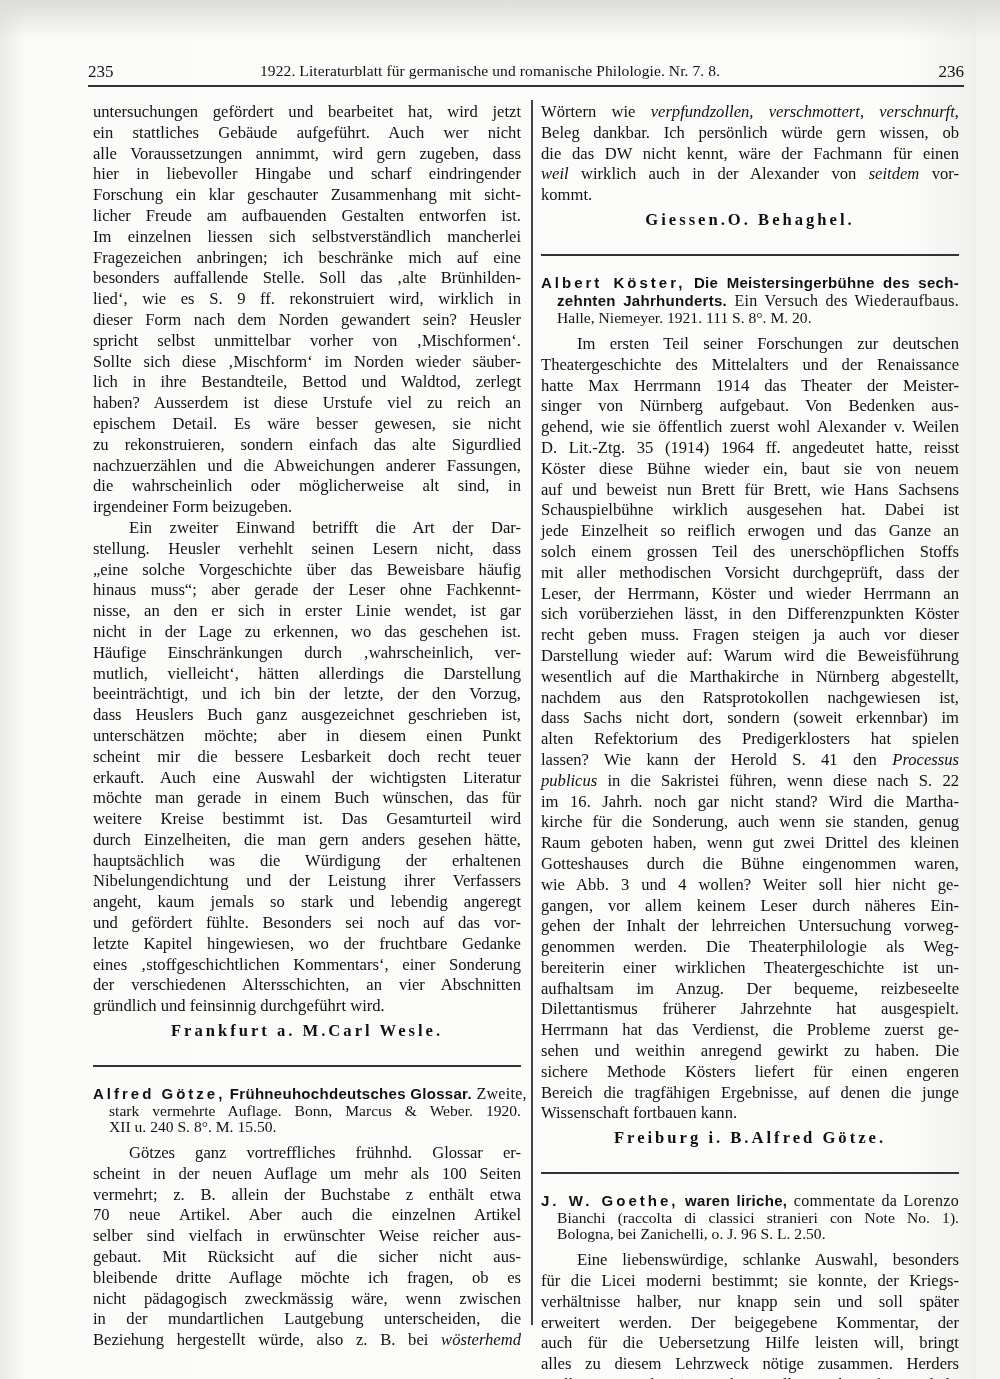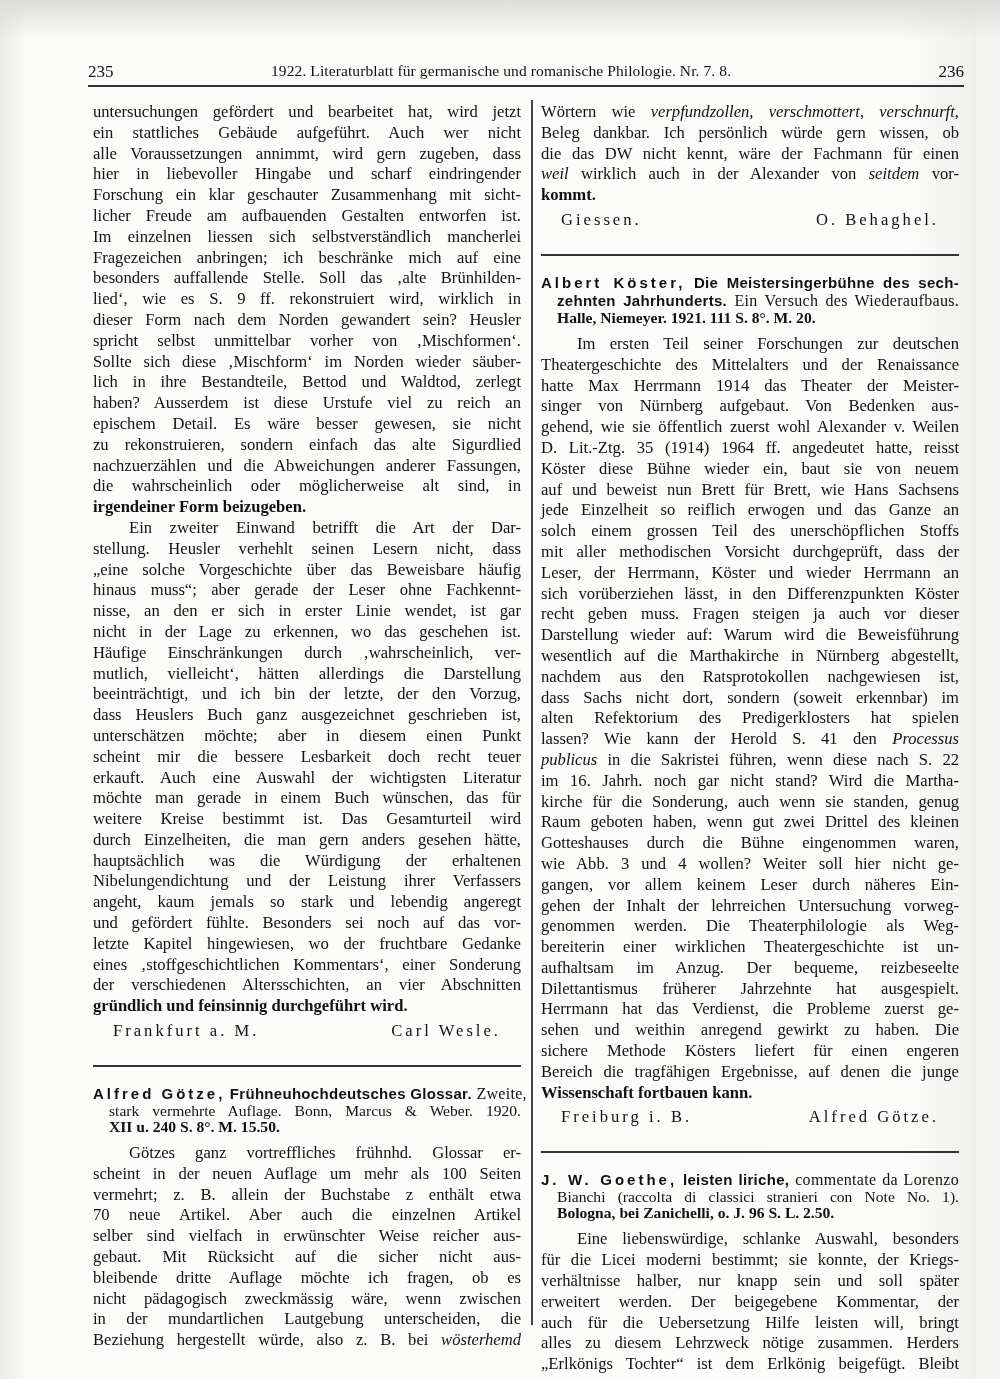--- a/index.html
+++ b/index.html
@@ -16,42 +16,42 @@
   }
   .top-scan {
     position: absolute; left: 0; top: 0; width: 1000px; height: 40px;
     background: linear-gradient(to bottom, #dcdcdb, rgba(250,250,249,0));
   }
   .header {
     position: absolute; left: 88px; top: 58px; width: 876px; height: 24px;
     font-size: 15px;
   }
   .header .pnum-left { position: absolute; left: 0; top: 4px; font-size: 17px; }
-  .header .title { position: absolute; left: 183px; top: 4px; font-size: 15.5px; letter-spacing: 0.1px; white-space: nowrap; }
+  .header .title { position: absolute; left: 172px; top: 4px; font-size: 15.5px; letter-spacing: 0.1px; white-space: nowrap; }
   .header .pnum-right { position: absolute; right: 0; top: 4px; font-size: 17px; text-align: center; }
   .header-rule {
     position: absolute; left: 88px; top: 85px; width: 876px; height: 2px; background: #333;
   }
   .col {
     position: absolute; top: 102px;
     font-size: 16.6px; line-height: 20.8px;
   }
   .col-left { left: 93px; width: 428px; }
   .col-right { left: 541px; width: 418px; }
   .col-divider {
     position: absolute; left: 531px; top: 100px; width: 1.5px; height: 1225px; background: #444;
   }
   .line { display: block; white-space: nowrap; text-align: justify; text-align-last: justify; height: 20.8px; }
-  .line.last { text-align-last: left; font-weight: bold; }
+  .line.last { text-align-last: left; }
   .line.indent { padding-left: 36px; }
   .line.sub { padding-left: 16px; font-size: 15.6px; line-height: 16px; height: 16px; }
   .it { font-style: italic; }
   .sig {
-    display: flex; justify-content: space-between; padding: 4px 20px 0 20px;
-    letter-spacing: 3px; font-size: 16.6px; height: 26px;
+    display: flex; justify-content: center; padding: 4px 20px 0 20px;
+    letter-spacing: 3px; font-size: 16.6px; height: 26px; font-weight: bold;
   }
   .rule { height: 2px; background: #333; margin: 18px 0 18px 0; }
   .entry-head { font-family: "Liberation Sans", "DejaVu Sans", sans-serif; font-weight: bold; font-size: 15px; letter-spacing: 0.3px; }
   .entry-head .spaced { letter-spacing: 3px; }
   .entry-line { display: block; white-space: nowrap; height: 18px; line-height: 18px; text-align: justify; text-align-last: justify; }
   .entry-line.last { text-align-last: left; }
   .entry-line .rest { font-family: "Liberation Serif", "DejaVu Serif", serif; font-weight: normal; font-size: 16px; }
   .entry-block { margin-bottom: 8px; }
 </style>
 </head>
@@ -165,20 +165,21 @@
 
     <div>
       <span class="line indent">Im ersten Teil seiner Forschungen zur deutschen</span>
       <span class="line">Theatergeschichte des Mittelalters und der Renaissance</span>
       <span class="line">hatte Max Herrmann 1914 das Theater der Meister-</span>
       <span class="line">singer von Nürnberg aufgebaut.  Von Bedenken aus-</span>
       <span class="line">gehend, wie sie öffentlich zuerst wohl Alexander v. Weilen</span>
       <span class="line">D. Lit.-Ztg. 35 (1914) 1964 ff. angedeutet hatte, reisst</span>
       <span class="line">Köster diese Bühne wieder ein, baut sie von neuem</span>
       <span class="line">auf und beweist nun Brett für Brett, wie Hans Sachsens</span>
+      <span class="line">Schauspielbühne wirklich ausgesehen hat.  Dabei ist</span>
       <span class="line">jede Einzelheit so reiflich erwogen und das Ganze an</span>
       <span class="line">solch einem grossen Teil des unerschöpflichen Stoffs</span>
       <span class="line">mit aller methodischen Vorsicht durchgeprüft, dass der</span>
       <span class="line">Leser, der Herrmann, Köster und wieder Herrmann an</span>
       <span class="line">sich vorüberziehen lässt, in den Differenzpunkten Köster</span>
       <span class="line">recht geben muss.  Fragen steigen ja auch vor dieser</span>
       <span class="line">Darstellung wieder auf: Warum wird die Beweisführung</span>
       <span class="line">wesentlich auf die Marthakirche in Nürnberg abgestellt,</span>
       <span class="line">nachdem aus den Ratsprotokollen nachgewiesen ist,</span>
       <span class="line">dass Sachs nicht dort, sondern (soweit erkennbar) im</span>
@@ -202,21 +203,21 @@
       <span class="line">Bereich die tragfähigen Ergebnisse, auf denen die junge</span>
       <span class="line last">Wissenschaft fortbauen kann.</span>
     </div>
     <div class="sig">
       <span>Freiburg i. B.</span>
       <span>Alfred Götze.</span>
     </div>
     <div class="rule"></div>
 
     <div class="entry-block">
-      <span class="entry-line entry-head"><span class="spaced">J. W. Goethe,</span> <span>leisten liriche,</span> <span class="rest">commentate da Lorenzo</span></span>
+      <span class="entry-line entry-head"><span class="spaced">J. W. Goethe,</span> <span>waren liriche,</span> <span class="rest">commentate da Lorenzo</span></span>
       <span class="entry-line sub line">Bianchi (raccolta di classici stranieri con Note No. 1).</span>
       <span class="entry-line sub line last">Bologna, bei Zanichelli, o. J.  96 S.  L. 2.50.</span>
     </div>
 
     <div>
       <span class="line indent">Eine liebenswürdige, schlanke Auswahl, besonders</span>
       <span class="line">für die Licei moderni bestimmt; sie konnte, der Kriegs-</span>
       <span class="line">verhältnisse halber, nur knapp sein und soll später</span>
       <span class="line">erweitert werden.  Der beigegebene Kommentar, der</span>
       <span class="line">auch für die Uebersetzung Hilfe leisten will, bringt</span>

